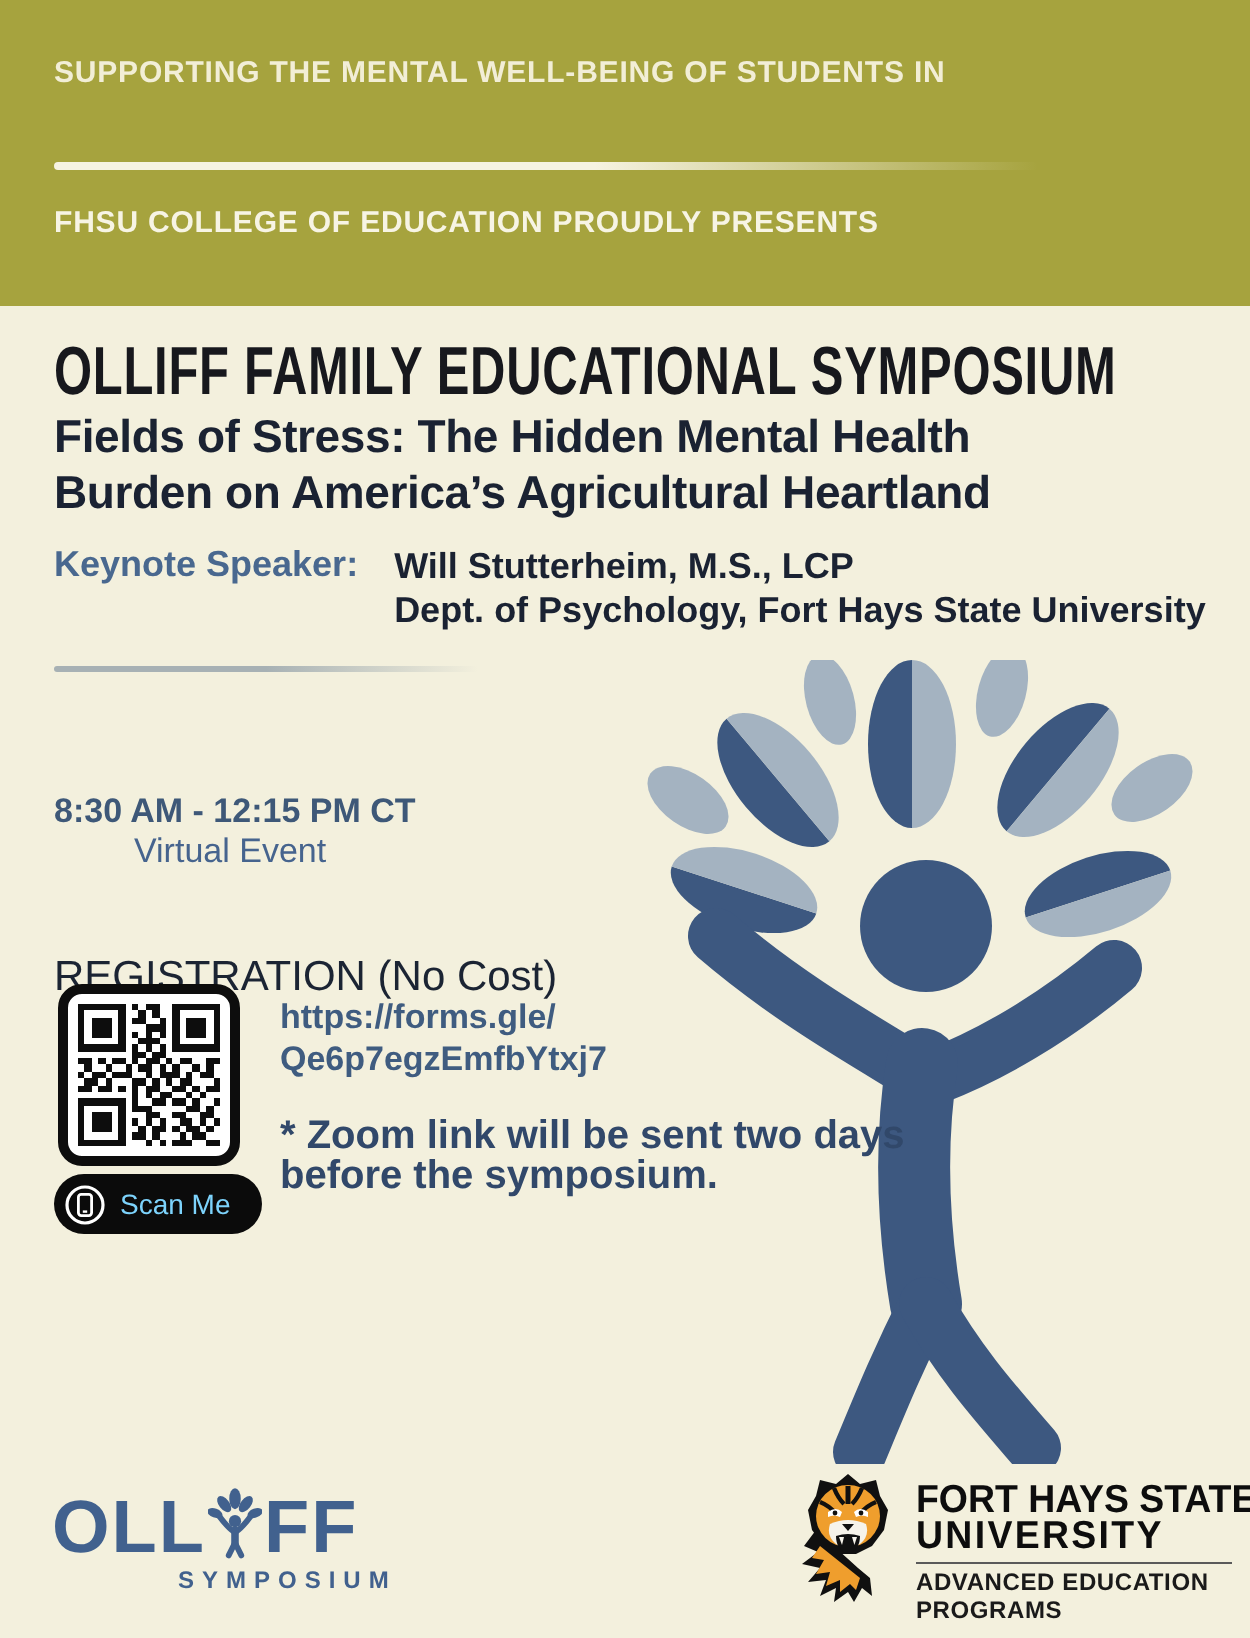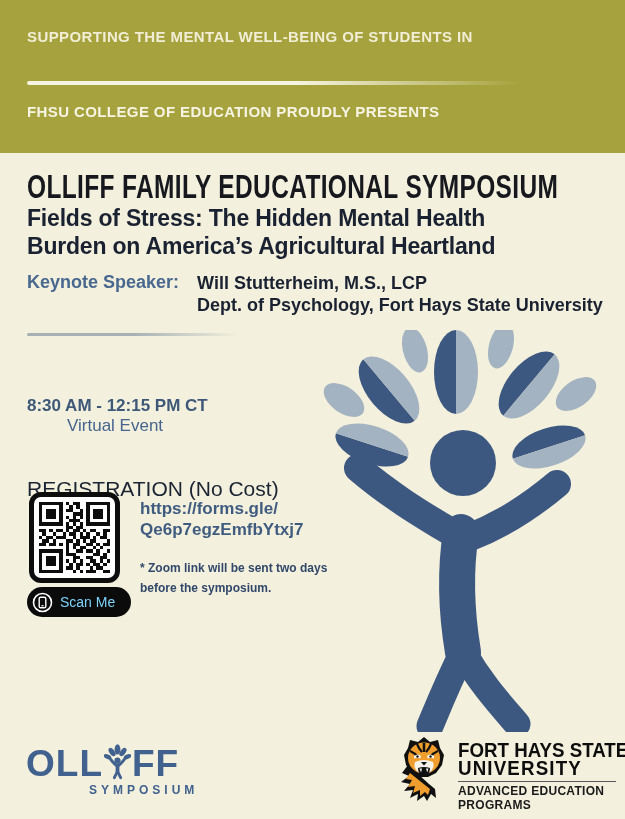--- a/index.html
+++ b/index.html
@@ -59,21 +59,21 @@
   }
   .qr-grid { display:grid; grid-template-columns:repeat(21,1fr); grid-auto-rows:1fr; width:71px; height:71px; }
   .qr-on { background:#0d0d0d; }
   .scan-pill {
     left:27px; top:587px; height:30px;
     display:flex; align-items:center; gap:7px;
     background:#0b0b0b; border-radius:16px; padding:0 16px 0 5px;
     color:#7dd3fc; font-size:14px;
   }
   .url-text  { left:140px; top:498px; color:#3f5c80; font-size:17px; font-weight:800; line-height:21px; }
-  .note-text { left:140px; top:558px; color:#31486a; font-size:12px; font-weight:800; line-height:20px; }
+  .note-text { left:140px; top:558px; color:#31486a; font-size:20px; font-weight:800; line-height:20px; }
   
   .tree-graphic { position:absolute; left:298px; top:330px; width:330px; height:402px; z-index:1; }
   
   .olliff-logo { left:26px; top:742px; color:#41618e; }
   .olliff-row { display:flex; align-items:flex-end; }
   .olliff-letters { font-size:37px; font-weight:700; line-height:32px; letter-spacing:1px; }
   .olliff-glyph { margin:0 1px -1px 1px; }
   .olliff-sub { margin:3px 16px 0 63px; font-size:12px; font-weight:700; letter-spacing:4px; }
   .fhsu-logo { left:398px; top:735px; display:flex; gap:8px; align-items:flex-start; }
   .fhsu-text { padding-top:6px; }

